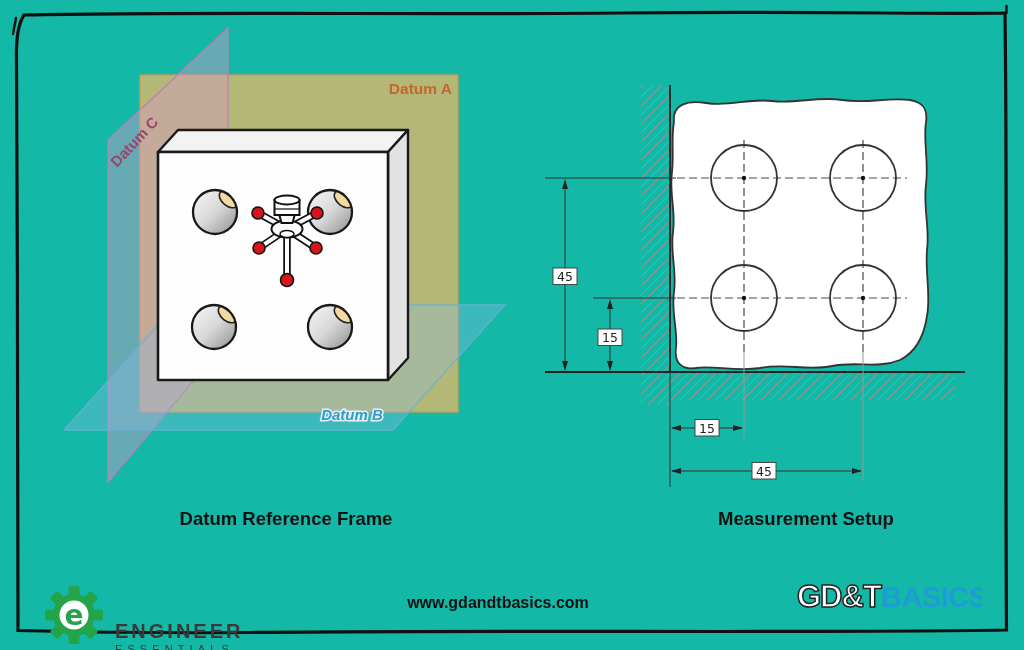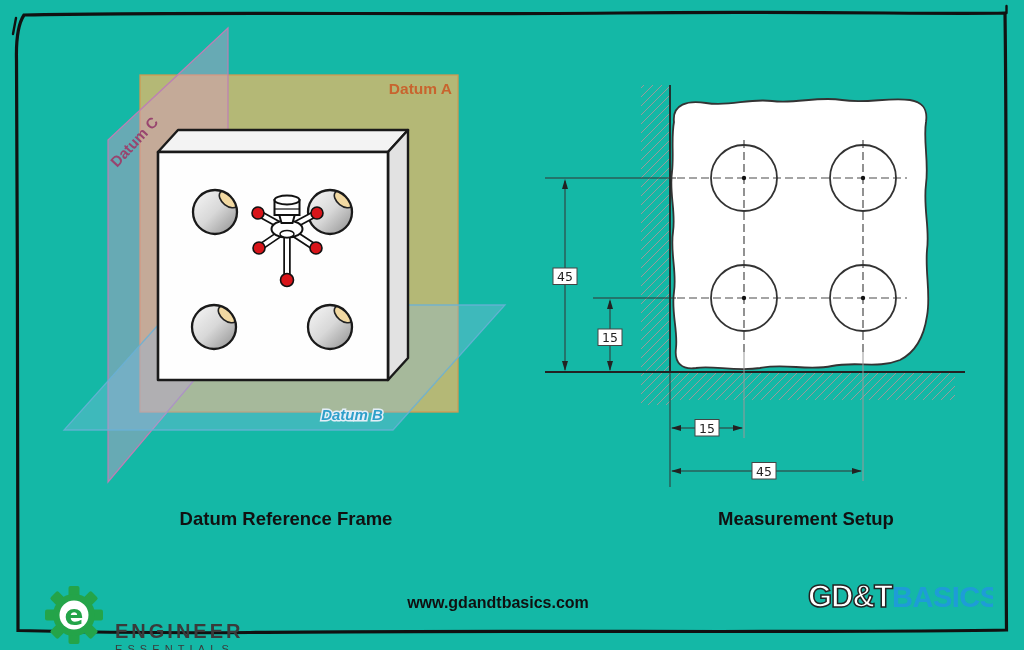--- a/index.html
+++ b/index.html
@@ -6,21 +6,21 @@
   .page{position:relative;width:1024px;height:650px;background:#14b8a6;overflow:hidden;
         font-family:"Liberation Sans", sans-serif;}
   .scene{position:absolute;left:0;top:0;}
   .footer{position:absolute;left:0;top:570px;width:1024px;height:64px;}
   .brand-left{position:absolute;left:44px;top:2px;display:flex;align-items:center;}
   .brand-left .txt{margin-left:11px;color:#3a3a3a;}
   .brand-left .l1{font-size:20px;font-weight:700;letter-spacing:3px;line-height:22px;margin-top:48px;}
   .brand-left .l2{font-size:11px;font-weight:400;letter-spacing:5.1px;line-height:15px;}
   .site{position:absolute;left:0;top:24px;width:996px;text-align:center;
         font-size:16px;font-weight:700;color:#101010;letter-spacing:0px;}
-  .brand-right{position:absolute;right:31px;top:6px;}
+  .brand-right{position:absolute;right:42px;top:6px;}
 </style>
 </head>
 <body>
 
 <div class="page">
 
 <svg class="scene" width="1024" height="650" viewBox="0 0 1024 650">
   <defs>
     <linearGradient id="sphereGrad" x1="0" y1="0" x2="1" y2="1">
       <stop offset="0" stop-color="#f8f8f8"></stop>

